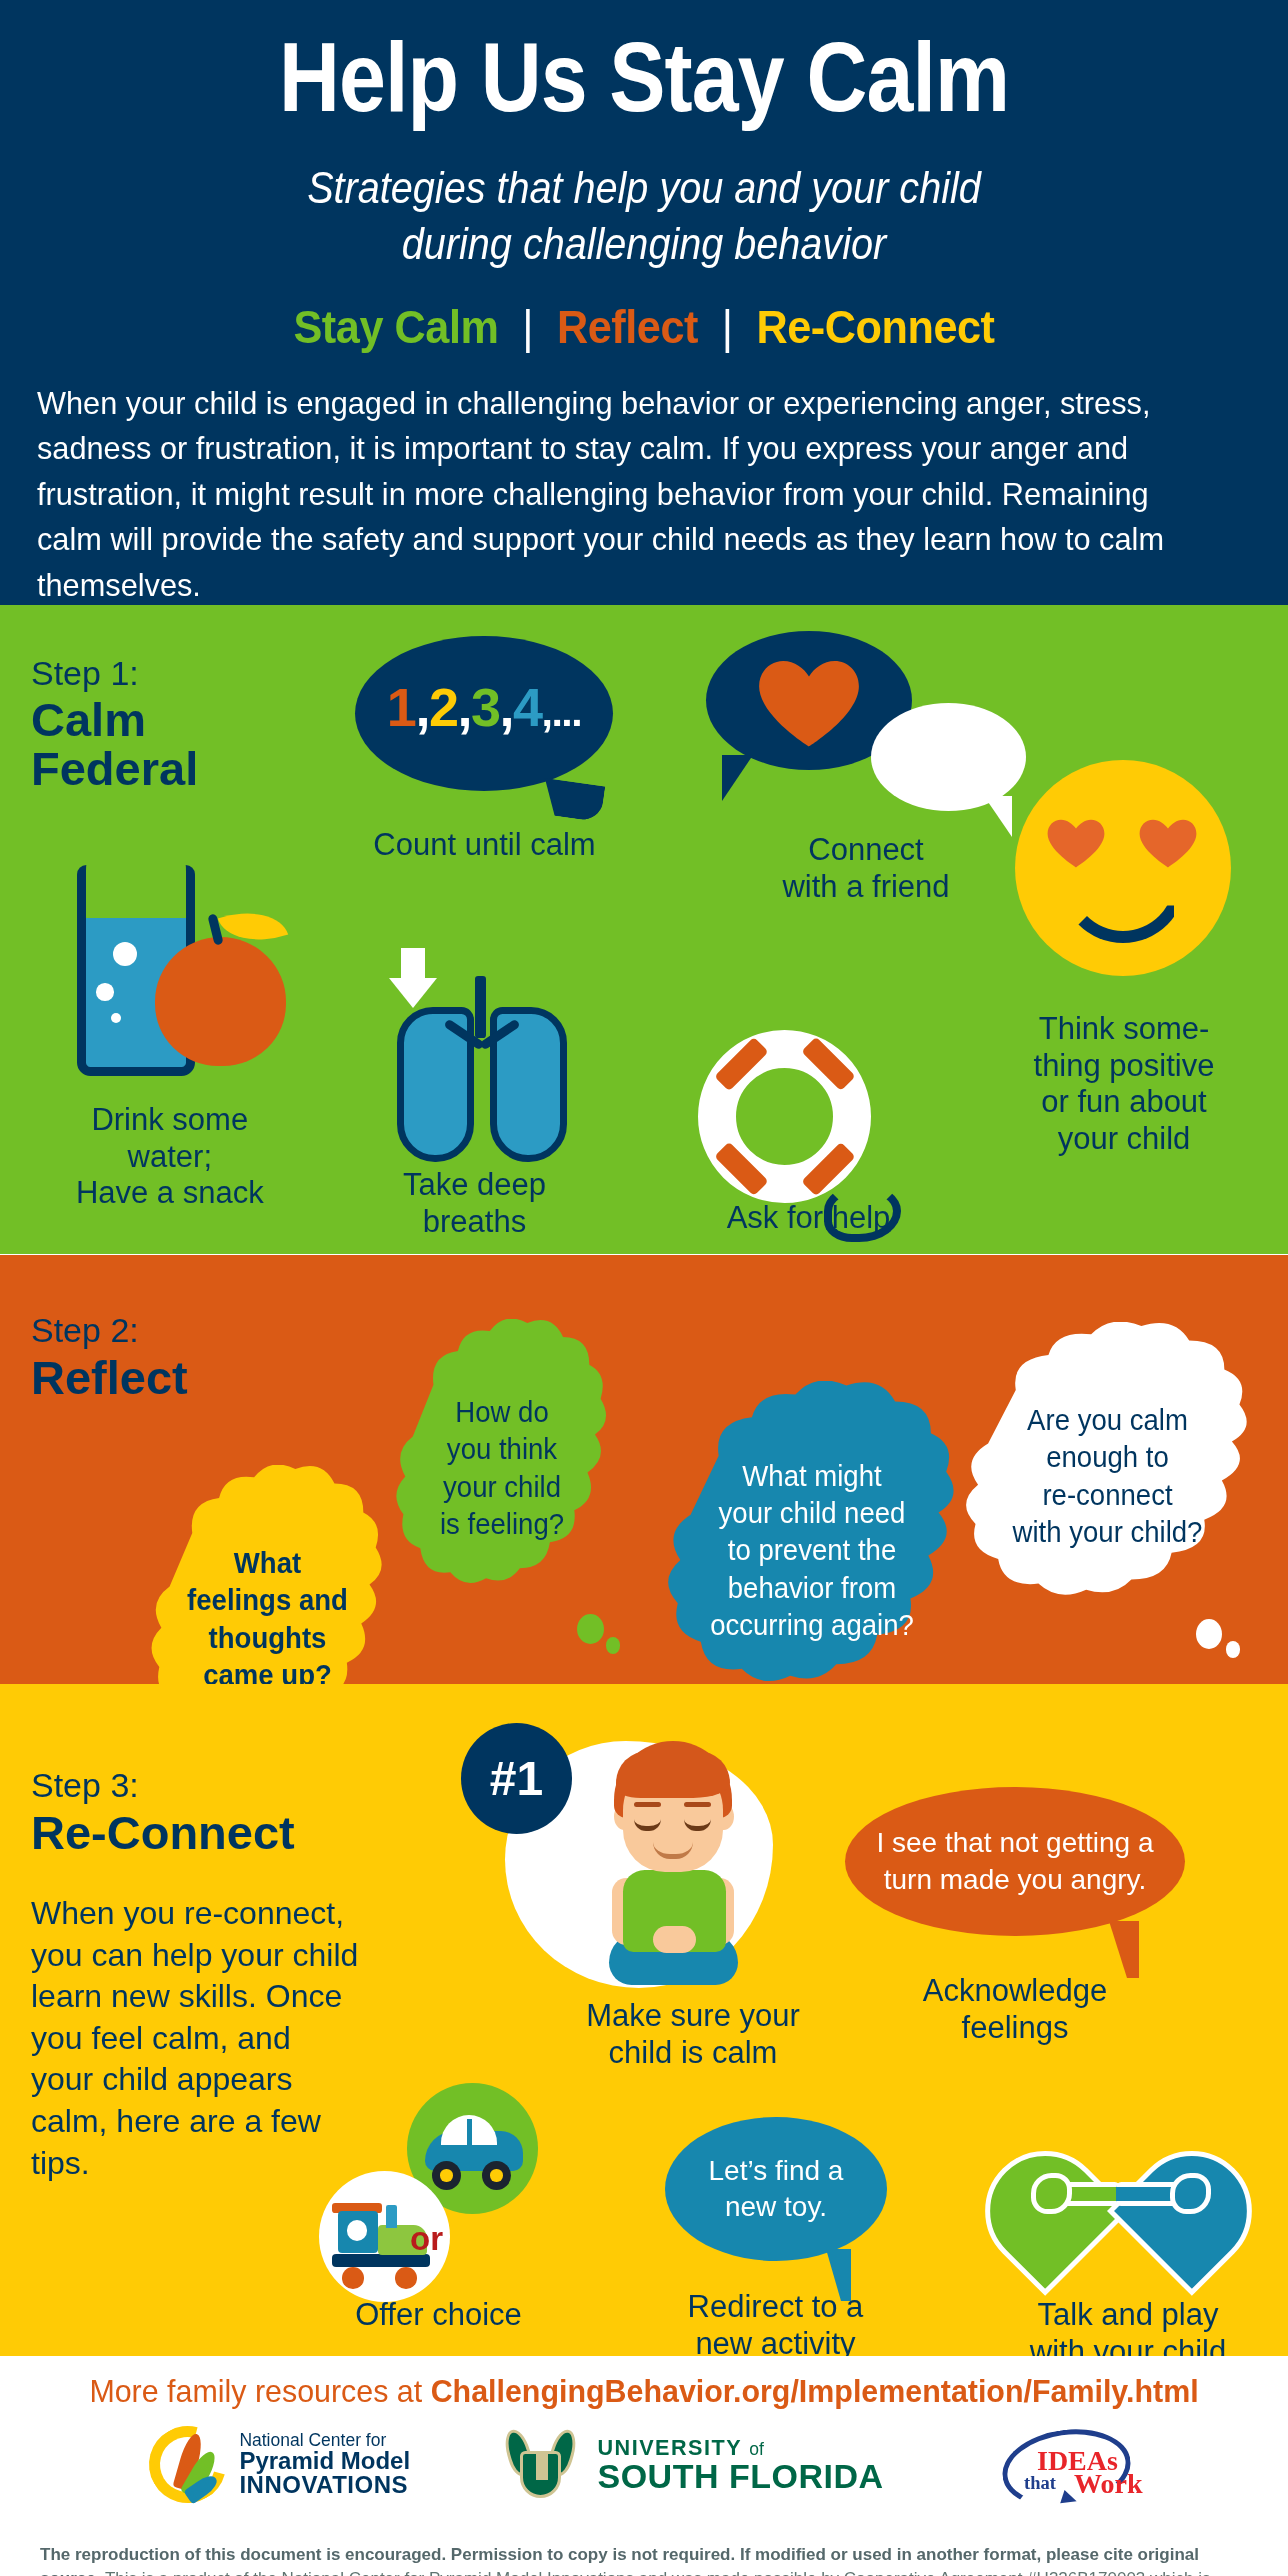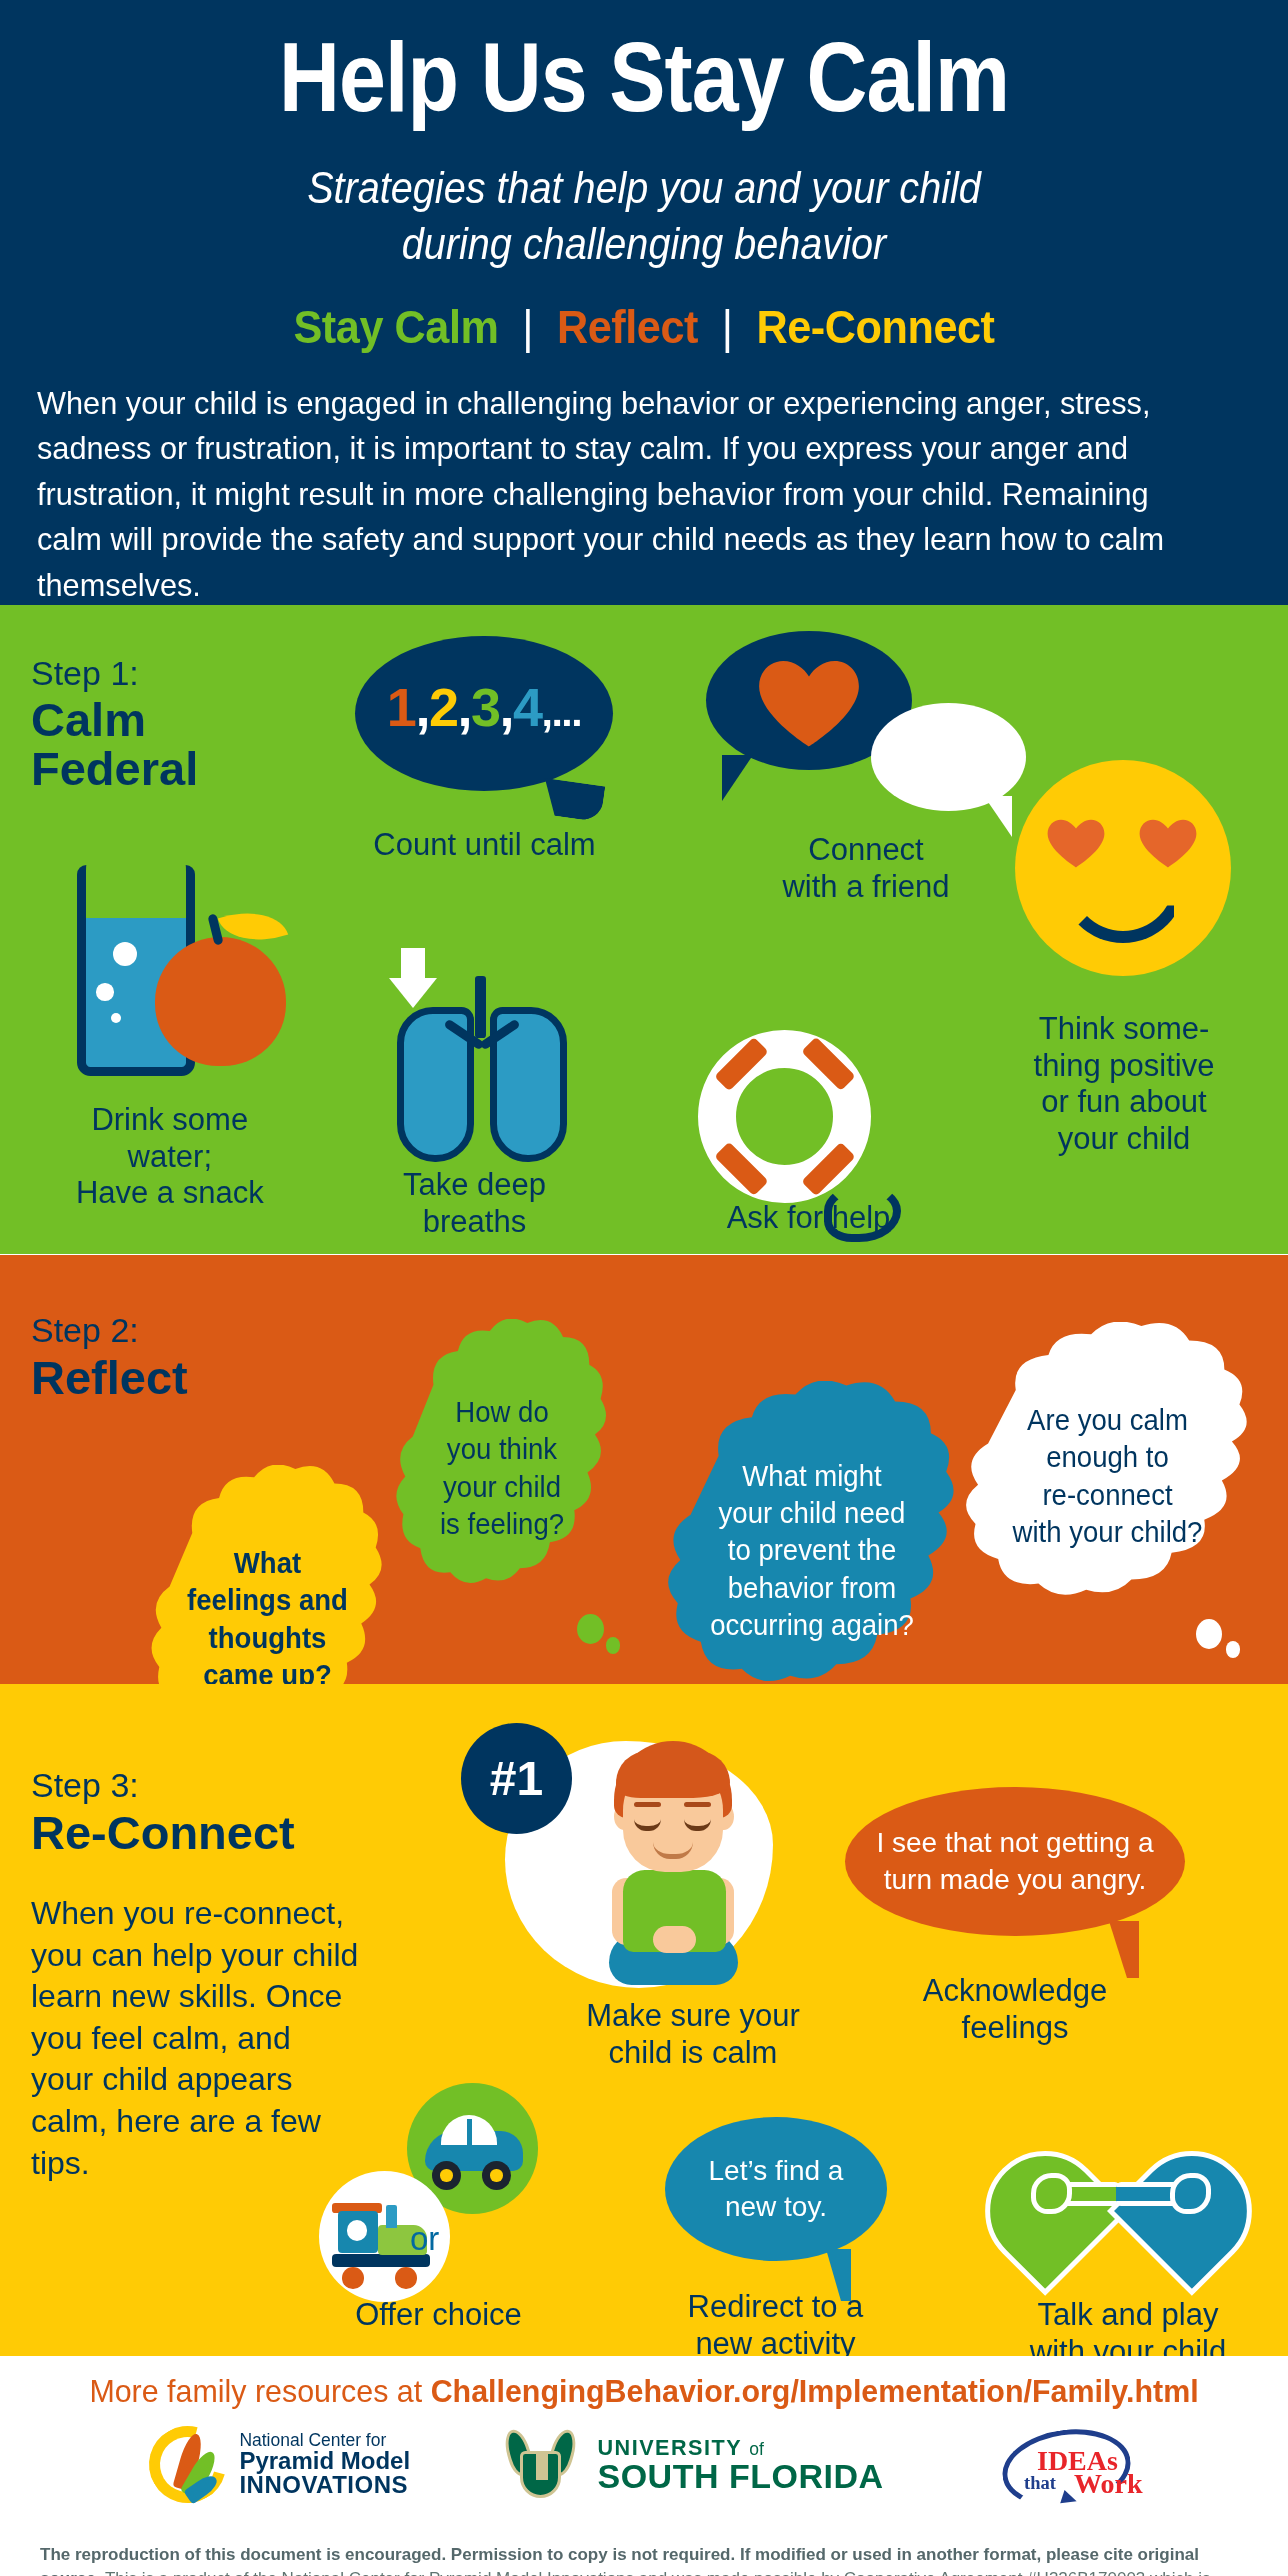--- a/index.html
+++ b/index.html
@@ -219,21 +219,21 @@
   .wheel.l{left:25px;} .wheel.r{left:75px;}
   .toy-train-circle { position:absolute; left:319px; top:487px; width:131px; height:131px; background:#fff; border-radius:50%; }
   .tr-cab { position:absolute; left:18.5px; top:40px; width:40px; height:42px; background:#1787AE; border-radius:4.1px; }
   .tr-cab:after{content:"";position:absolute;left:9.3px;top:9.3px;width:20.6px;height:20.6px;background:#fff;border-radius:50%;}
   .tr-roof{position:absolute;left:13.4px;top:32px;width:50px;height:10.3px;background:#DA5A15;border-radius:3.1px;}
   .tr-boiler{position:absolute;left:59px;top:54px;width:49px;height:30px;background:#8DC63F;border-radius:4.1px 13.4px 4.1px 4.1px;}
   .tr-stack{position:absolute;left:67px;top:34px;width:11.3px;height:23px;background:#2C9BC4;border-radius:2.1px 2.1px 0 0;}
   .tr-base{position:absolute;left:13.4px;top:83px;width:98px;height:13.4px;background:#00355F;border-radius:4.1px;}
   .tr-w{position:absolute;top:96px;width:21.6px;height:21.6px;background:#DA5A15;border-radius:50%;}
   .tr-w.a{left:23px;} .tr-w.b{left:76px;}
-  .or-badge { position:absolute; left:410px; top:536px; color:#0369a1; font-size:33px; font-weight:normal; }
+  .or-badge { position:absolute; left:410px; top:536px; color:#b91c1c; font-size:33px; font-weight:bold; }
   #cap-choice { left:289px; top:613px; width:299px; }
 
   .sb-blue { position:absolute; left:665px; top:433px; width:222px; height:144px; background:#1787AE; border-radius:50%; }
   .sb-blue .tail { position:absolute; right:36px; bottom:-40px; width:0;height:0;
     border-left:15.5px solid transparent; border-right:10.3px solid #1787AE; border-top:52px solid #1787AE; }
   #cap-redirect { left:608px; top:605px; width:335px; }
 
   .heart-hug { position:absolute; left:1010px; top:407px; width:216px; height:206px; }
   .hh-half { position:absolute; top:0; width:120px; height:120px; border-radius:50% 50% 0 0; }
   .hh-l { left:0;   background:#72BF26; transform:rotate(-45deg); transform-origin:100% 100%; border:5.2px solid #fff;}

